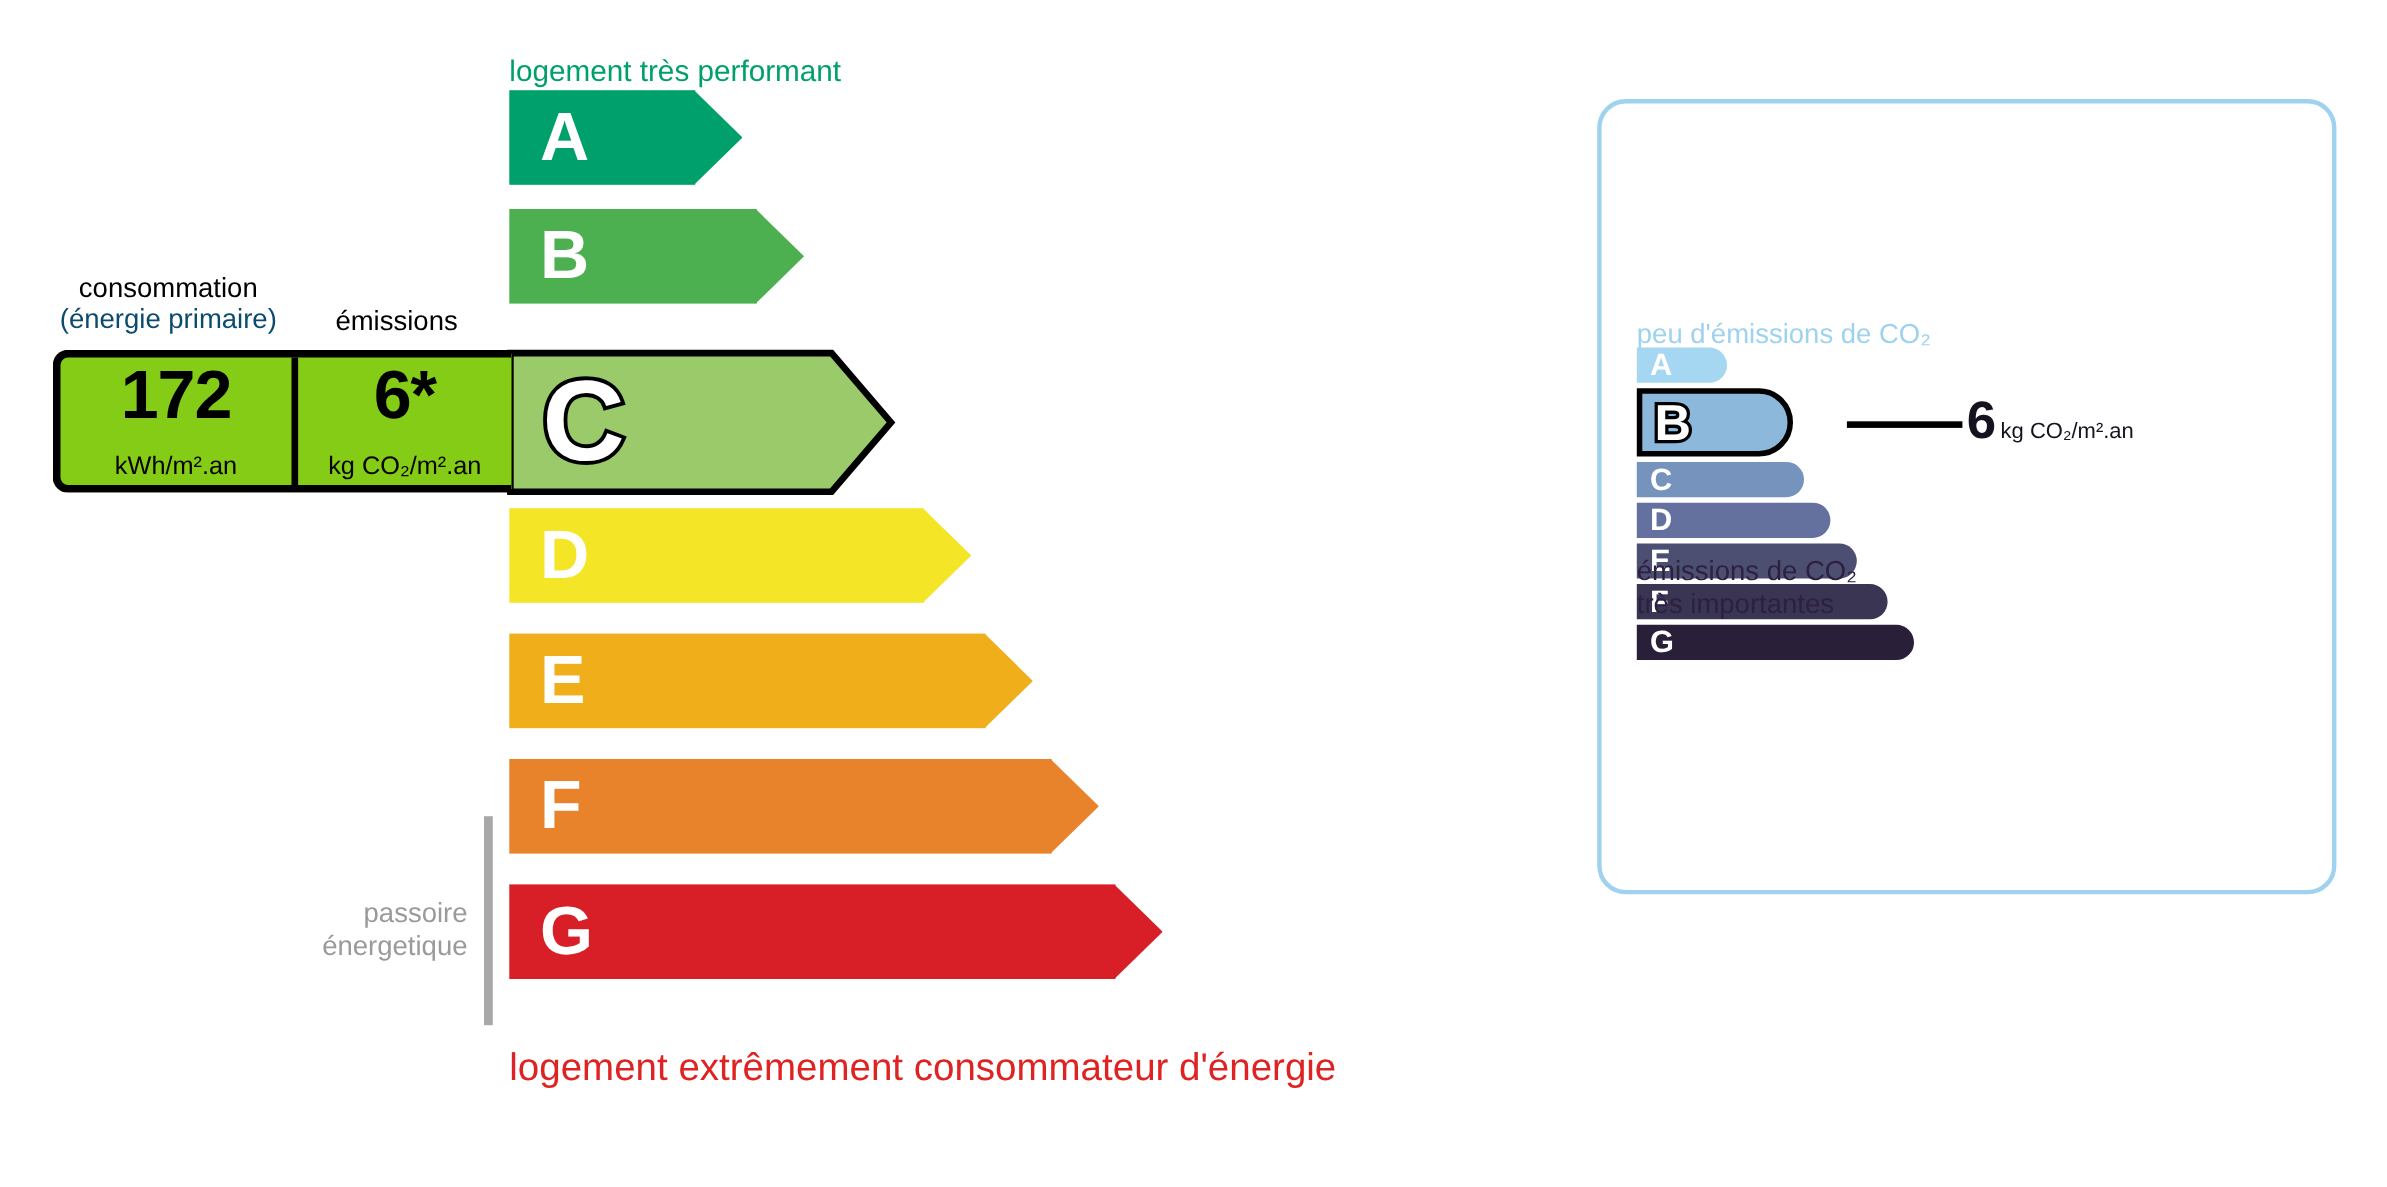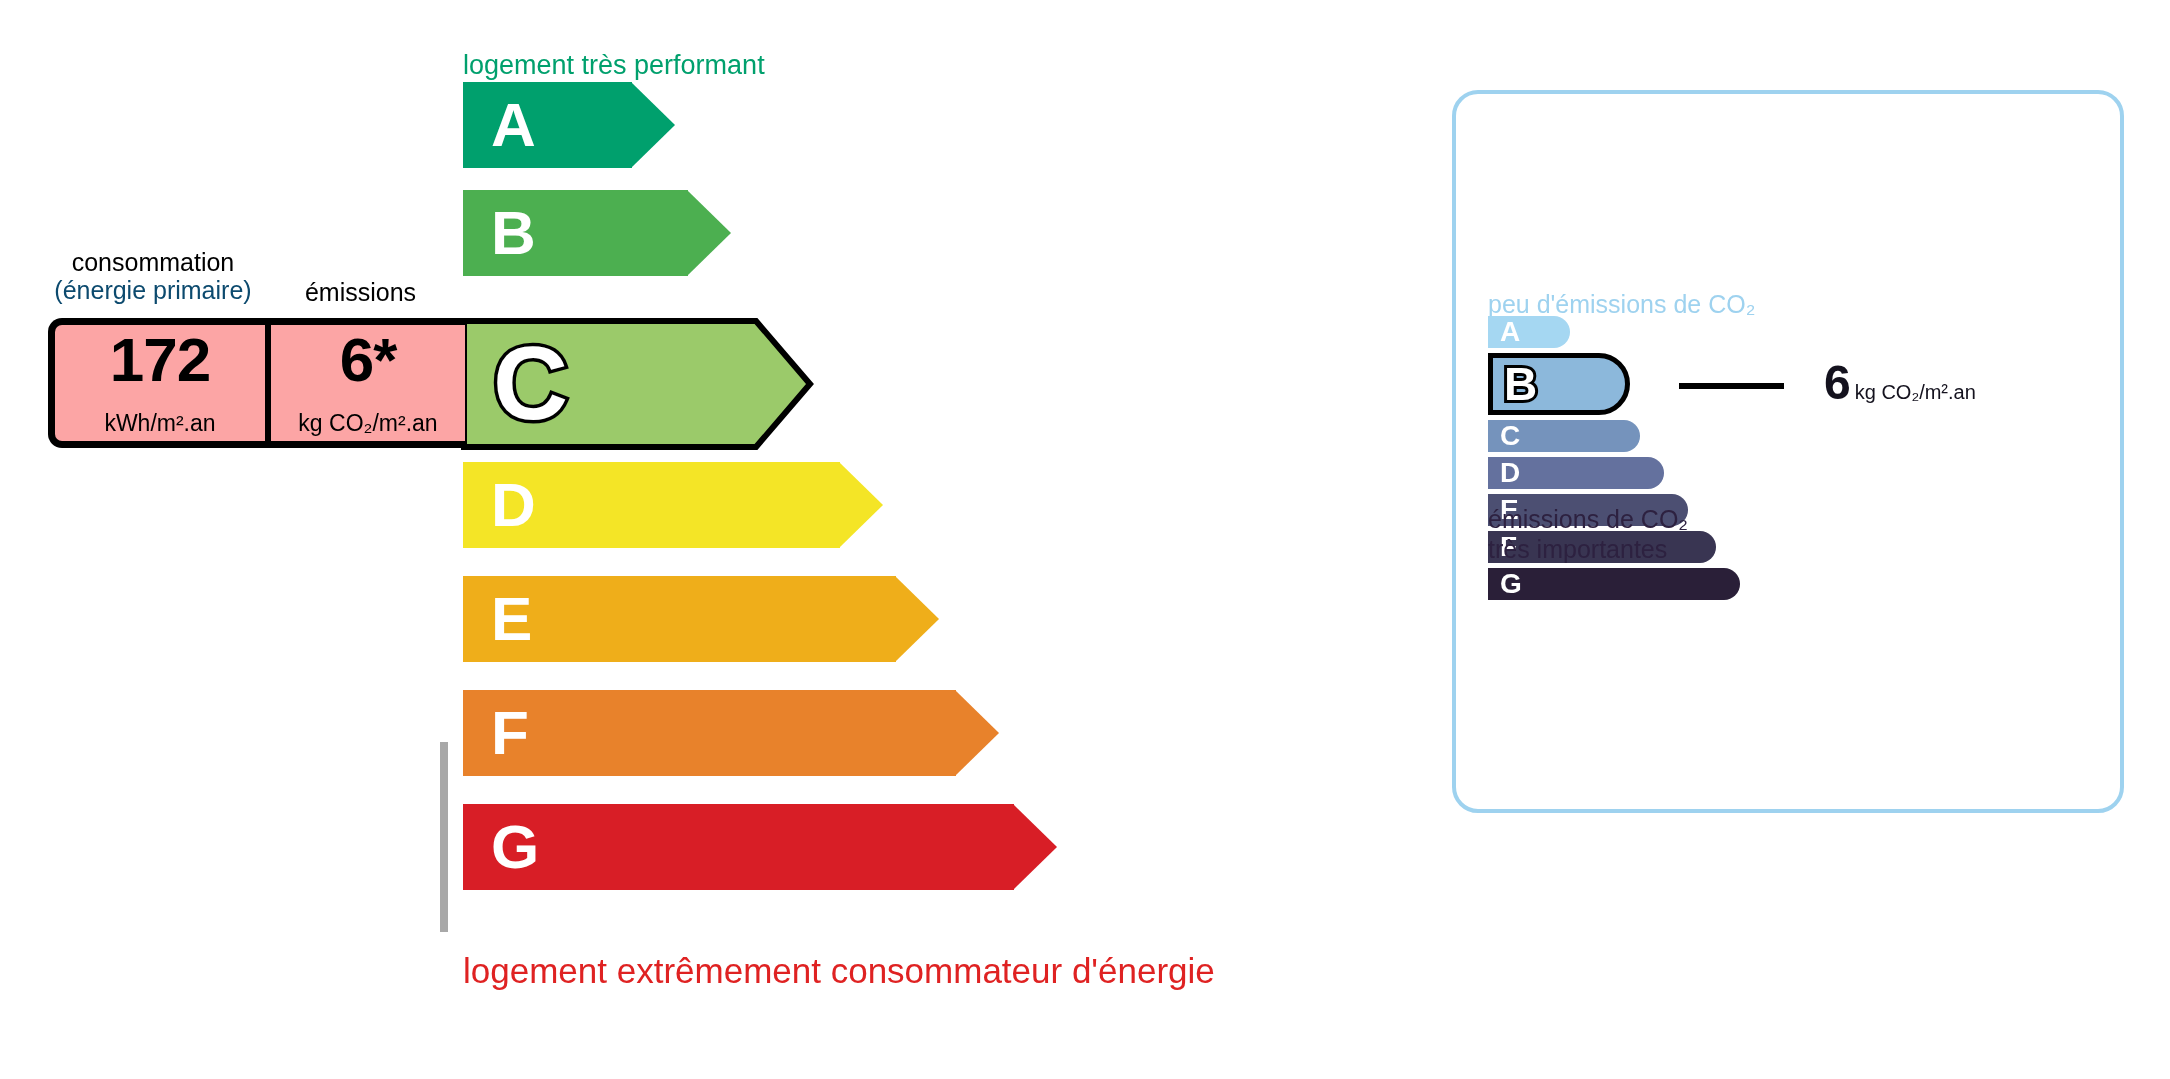--- a/index.html
+++ b/index.html
@@ -88,21 +88,21 @@
   }
 
   
   #value-box {
     position: absolute;
     left: 48px; top: 318px;
     width: 417px; height: 130px;
     border: 7px solid #000;
     border-right: none;
     border-radius: 14px 0 0 14px;
-    background: #fca5a5;
+    background: #84cc16;
     box-sizing: border-box;
     display: flex;
     z-index: 5;
   }
   .value-cell {
     flex: 1;
     display: flex;
     flex-direction: column;
     align-items: center;
     justify-content: center;
@@ -242,21 +242,20 @@
   #co2-leader {
     position: absolute;
     left: 191px; top: 30px;
     width: 105px; height: 6px;
     background: #000;
   }
   #co2-callout {
     position: absolute;
     left: 300px; top: 6px;
     white-space: nowrap;
-    margin-left: 36px;
   }
   #co2-callout .big {
     font-size: 48px;
     font-weight: bold;
     color: #14121E;
     line-height: 1;
   }
   #co2-callout .unit {
     font-size: 20px;
     color: #14121E;
@@ -339,20 +338,24 @@
       <div class="value-unit">kWh/m².an</div>
     </div>
     <div class="value-cell" id="value-cell-emis">
       <div class="value-number">6*</div>
       <div class="value-unit">kg CO₂/m².an</div>
     </div>
   </div>
 
 
   <div id="passoire-bar"></div>
+  <div id="passoire-label">
+    <div>passoire</div>
+    <div>énergetique</div>
+  </div>
 </div>
 
 <div id="co2-panel">
 
 
   <div id="co2-top-caption">peu d'émissions de CO₂</div>
 
   <div class="co2-rows">
 
     <div class="co2-row" id="co2-row-A">

